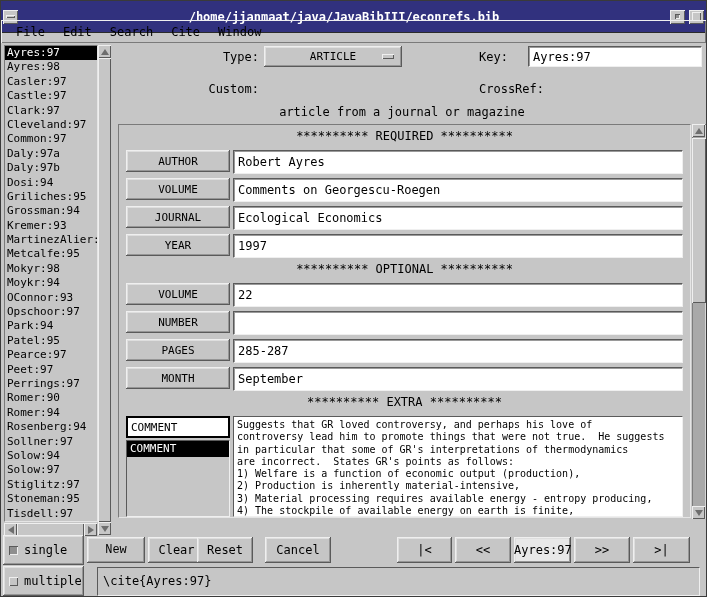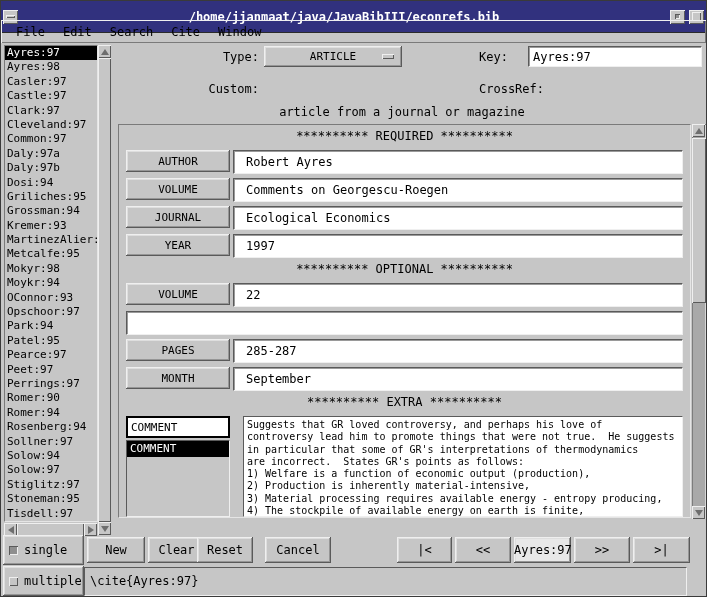--- a/index.html
+++ b/index.html
@@ -133,28 +133,28 @@
   }
   .section-header { text-align: center; font-size: 12px; margin: 6px 0 7px; }
   .section-header:first-child { margin-top: 2px; }
   .field-row { display: flex; gap: 3px; margin: 0 7px 6px 7px; height: 22px; }
   .field-label {
     flex: 0 0 104px; width: 104px; font-size: 11px; padding: 0;
     text-align: center;
   }
   .field {
     flex: 1; background: var(--color-field_bg, #fff);
-    font-size: 12px; padding: 1px 12px; height: 24px;
+    font-size: 12px; padding: 1px 4px; height: 24px;
   }
   .key-field, .field {
     border: 1px solid; border-color: #5a5a5a #efefef #efefef #5a5a5a;
     box-shadow: inset 1px 1px 0 #9a9a9a;
   }
 
-  .extra-row { display: flex; gap: 13px; margin: 0 7px; height: 101px; }
+  .extra-row { display: flex; gap: 3px; margin: 0 7px; height: 101px; }
   .extra-left { flex: 0 0 104px; width: 104px; display: flex; flex-direction: column; }
   .combo-field {
     height: 22px; width: 104px; background: var(--color-field_bg, #fff);
     border: 2px solid #000; font-size: 11px; padding: 1px 3px;
   }
   .combo-list {
     flex: 1; margin-top: 2px; overflow: hidden;
     background: var(--color-base, #c6c6c6);
     border: 1px solid; border-color: #5a5a5a #efefef #efefef #5a5a5a;
   }
@@ -178,31 +178,31 @@
     display: inline-block; width: 9px; height: 9px; margin-right: 6px;
     background: var(--color-base, #c6c6c6);
     box-shadow: inset 1px 1px 0 #efefef, inset -1px -1px 0 #5a5a5a;
     flex: 0 0 auto;
   }
   .toggle-indicator.pressed {
     background: #8f8f8f;
     box-shadow: inset 1px 1px 0 #5a5a5a, inset -1px -1px 0 #efefef;
   }
   .bottom-btn { position: absolute; top: 536px; height: 26px; font-size: 12px; padding: 0; }
-  .btn-new    { left: 86px;  width: 58px; }
+  .btn-new    { left: 86px;  width: 58px; font-family: Liberation Mono, monospace; }
   .btn-clear  { left: 147px; width: 57px; }
   .btn-reset  { left: 196px; width: 56px; }
   .btn-cancel { left: 264px; width: 66px; }
   .btn-first  { left: 396px; width: 55px; }
   .btn-prev   { left: 454px; width: 56px; }
   .btn-cur    { left: 513px; width: 57px; background: #e8e8e8; }
   .btn-next   { left: 573px; width: 56px; }
   .btn-last   { left: 632px; width: 57px; }
   .cite-bar {
-    position: absolute; left: 83px; top: 566px; width: 603px; height: 29px;
+    position: absolute; left: 96px; top: 566px; width: 603px; height: 29px;
     border: 1px solid; border-color: #5a5a5a #efefef #efefef #5a5a5a;
     font-size: 12px; line-height: 27px; padding-left: 5px;
     background: var(--color-base, #c6c6c6);
     white-space: nowrap; overflow: hidden;
   }
 </style>
 </head>
 <body>
 
 <div class="window">
@@ -320,20 +320,21 @@
       </div>
 
     <div class="section-header">********** OPTIONAL **********</div>
     <div>
 
     <div class="field-row">
           <button class="field-label raised">VOLUME</button>
           <input class="field" value="22" style="">
         </div>
         <div class="field-row">
+          <button class="field-label raised">NUMBER</button>
           <input class="field" style="">
         </div>
         <div class="field-row">
           <button class="field-label raised">PAGES</button>
           <input class="field" value="285-287" style="">
         </div>
         <div class="field-row">
           <button class="field-label raised">MONTH</button>
           <input class="field" value="September" style="">
         </div>

